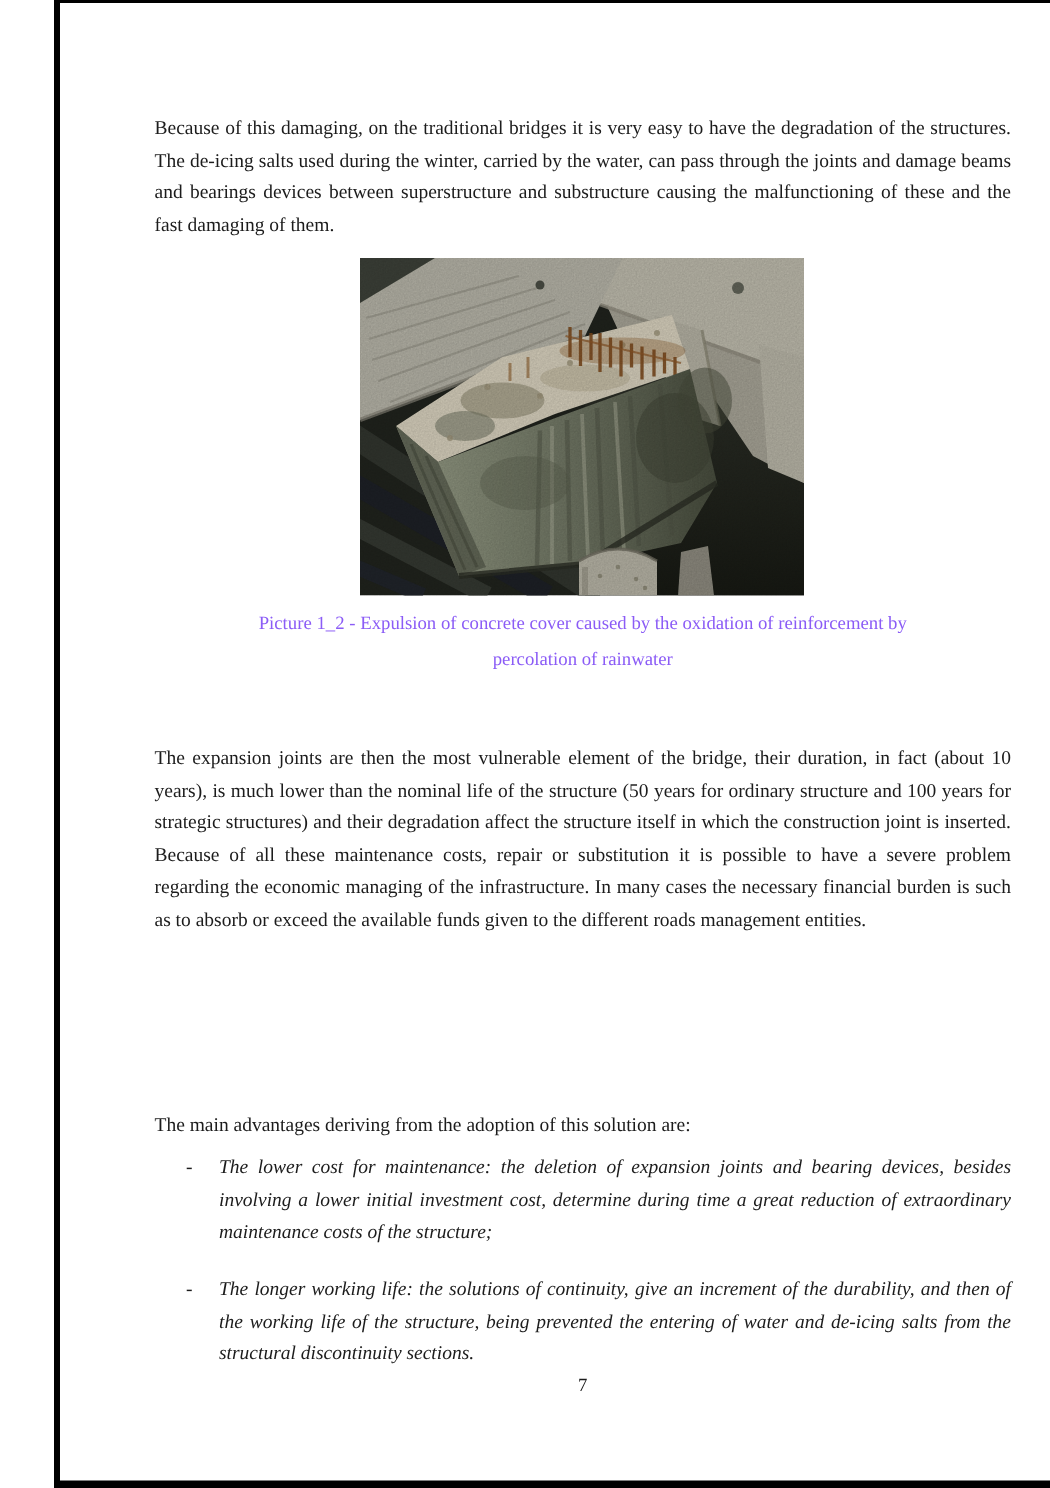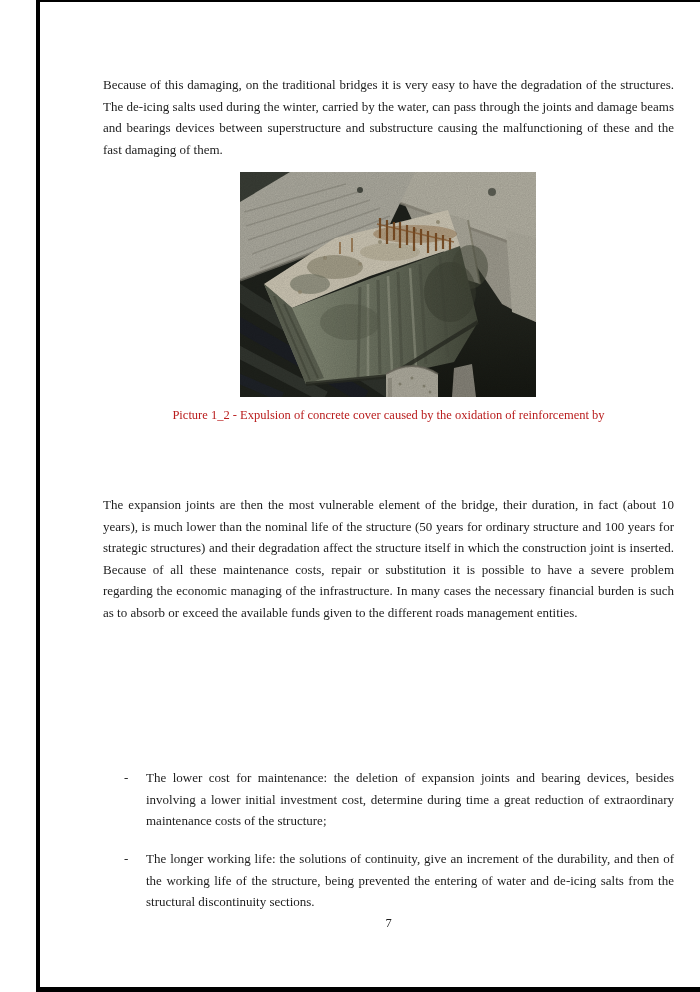--- a/index.html
+++ b/index.html
@@ -37,34 +37,34 @@
     left:204px;top:172px;
     width:296px;height:225px;
     display:block;
   }
   .figure-caption{
     position:absolute;
     left:67px;top:403px;width:571px;
     text-align:center;
     font-size:12.5px;
     line-height:24px;
-    color:#b91c1c;
+    color:#8b5cf6;
   }
 
   .bullet{
     position:absolute;
     left:88px;width:550px;
     display:flex;
     font-size:13px;
     line-height:21.5px;
   }
   .bullet-1{top:767px;}
   .bullet-2{top:848px;}
   .bullet .marker{flex:0 0 22px;text-align:left;}
-  .bullet .btext{flex:1 1 auto;text-align:justify;}
+  .bullet .btext{flex:1 1 auto;text-align:justify;font-style:italic;}
 
   .page-number{
     position:absolute;
     left:67px;top:916px;width:571px;
     text-align:center;
     font-size:12.5px;
     color:#1c1c1c;
   }
 </style>
 </head>
@@ -190,25 +190,27 @@
       <circle cx="184" cy="214" r="1.5"></circle>
         <circle cx="190" cy="220" r="1.5"></circle>
     </g>
     <polygon points="214,196 232,192 236,225 212,225" fill="#99968a" opacity="0.9"></polygon>
 
     <rect x="0" y="0" width="296" height="225" filter="url(#noise)" opacity="0.16"></rect>
   </svg>
 
   <div class="figure-caption">
     <div>Picture 1_2 - Expulsion of concrete cover caused by the oxidation of reinforcement by</div>
+    <div>percolation of rainwater</div>
   </div>
 
   <p class="para p2">The expansion joints are then the most vulnerable element of the bridge, their duration, in fact (about 10 years), is much lower than the nominal life of the structure (50 years for ordinary structure and 100 years for strategic structures) and their degradation affect the structure itself in which the construction joint is inserted. Because of all these maintenance costs, repair or substitution it is possible to have a severe problem regarding the economic managing of the infrastructure. In many cases the necessary financial burden is such as to absorb or exceed the available funds given to the different roads management entities.</p>
 
 
+  <p class="para p4">The main advantages deriving from the adoption of this solution are:</p>
 
   <div class="bullet bullet-1">
     <span class="marker">-</span>
     <span class="btext">The lower cost for maintenance: the deletion of expansion joints and bearing devices, besides involving a lower initial investment cost, determine during time a great reduction of extraordinary maintenance costs of the structure;</span>
   </div>
 
   <div class="bullet bullet-2">
     <span class="marker">-</span>
     <span class="btext">The longer working life: the solutions of continuity, give an increment of the durability, and then of the working life of the structure, being prevented the entering of water and de-icing salts from the structural discontinuity sections.</span>
   </div>

